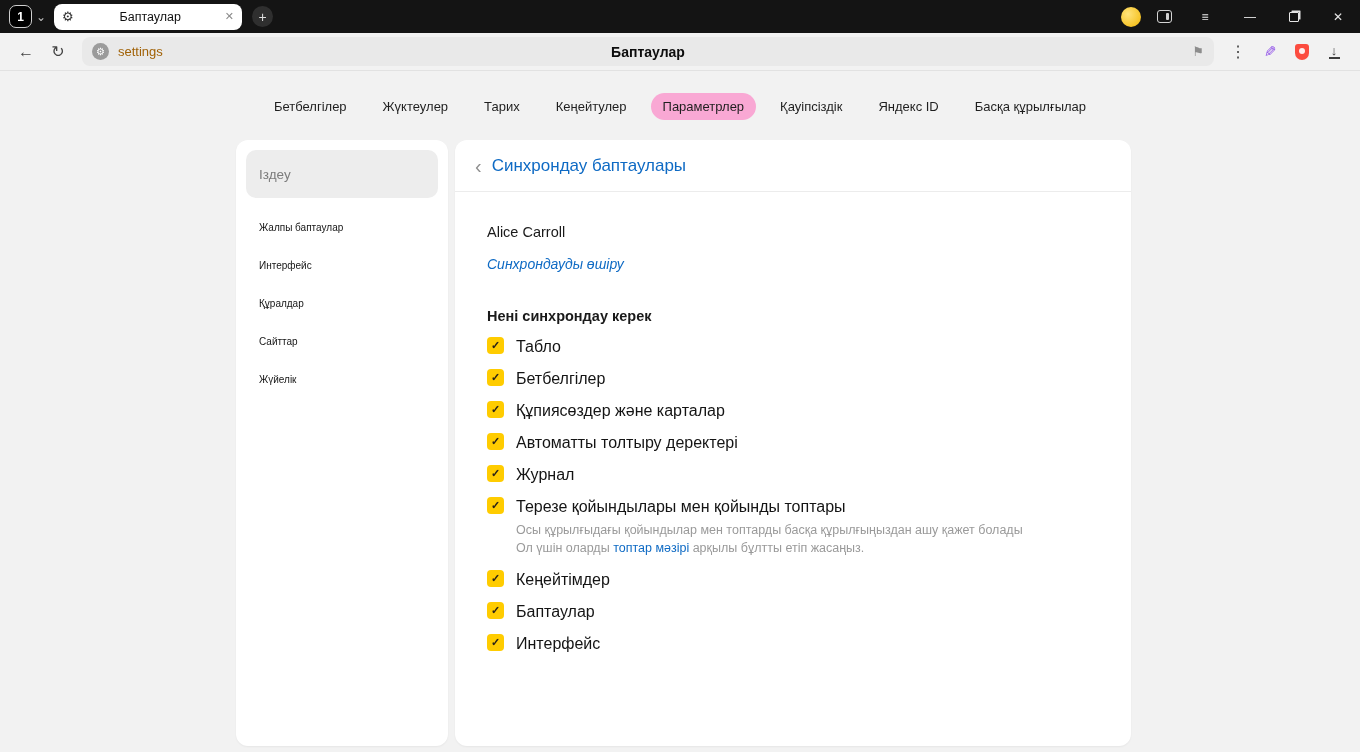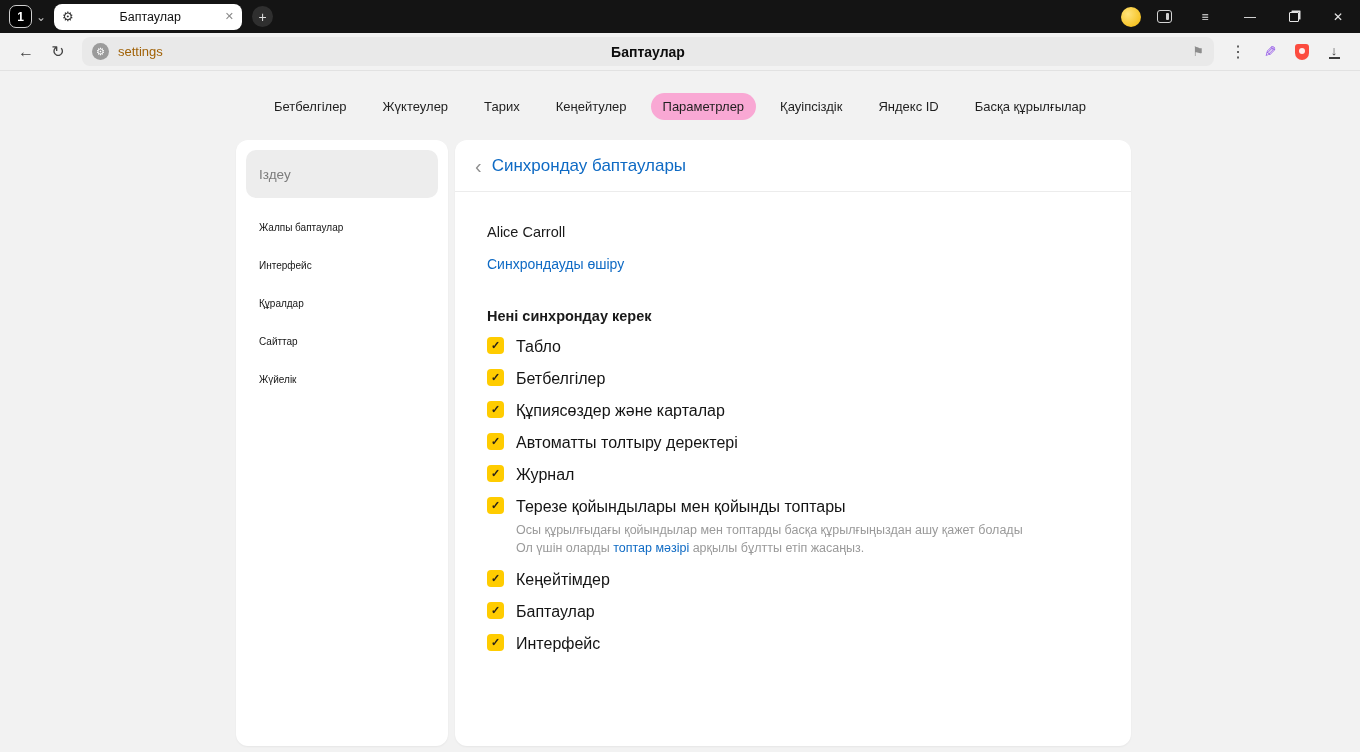--- a/index.html
+++ b/index.html
@@ -63,21 +63,21 @@
   .side-list{padding:20px 13px 0 13px;}
   .side-item{font-size:10px;color:#151515;margin-bottom:18px;cursor:pointer;line-height:1;padding:5px 0;}
 
   .main{left:455px;top:69px;width:676px;height:606px;}
   .main-header{height:52px;display:flex;align-items:center;padding:0 20px;border-bottom:1px solid #ececec;}
   .back-chevron{color:#8f8f8f;font-size:20px;margin-right:10px;cursor:pointer;line-height:1;}
   .main-title{color:var(--accent_blue);font-size:17px;}
   .main-body{padding:20px 32px;}
   .account-name{font-size:14.5px;font-weight:400;margin-top:12px;}
   .blue-link{display:inline-block;font-size:14px;color:var(--accent_blue);margin-top:17px;cursor:pointer;}
-  .link-row{line-height:1;}
+  .link-row{line-height:1;font-style:italic;}
   .section-title{font-size:14.5px;font-weight:700;margin-top:36px;}
   .cb-row{display:flex;align-items:flex-start;gap:12px;margin-top:13px;}
   .checkbox{width:17px;height:17px;border-radius:4px;background:var(--checkbox_yellow);display:flex;align-items:center;
     justify-content:center;cursor:pointer;flex:0 0 auto;}
   .checkbox .mark{font-size:11px;font-weight:700;color:#2b2417;line-height:1;}
   .cb-label{font-size:16px;color:#141414;padding-top:1px;}
   .cb-note{margin:5px 0 2px 29px;font-size:12.5px;color:#9a9a9a;line-height:1.45;max-width:560px;}
   .cb-note .inline-link{color:var(--accent_blue);cursor:pointer;}
 </style>
 </head>

